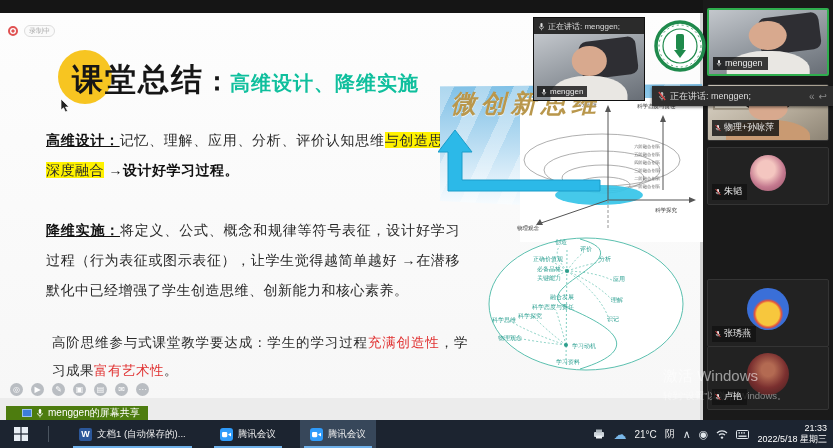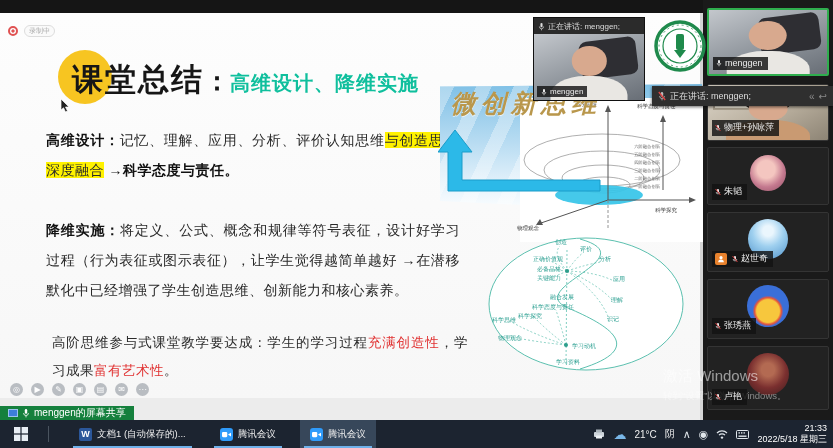--- a/index.html
+++ b/index.html
@@ -19,41 +19,41 @@
   .title-row{position:absolute;left:72px;top:46px;white-space:nowrap;}
   .title-main{font-size:31px;font-weight:900;color:#161616;letter-spacing:2px;}
   .title-colon{font-size:26px;font-weight:900;color:#161616;}
   .title-sub{font-size:20px;font-weight:800;color:#0fbf9d;letter-spacing:1px;}
   .cursor-svg{position:absolute;left:60px;top:86px;}
 
   .para{position:absolute;color:#2a2a2a;font-size:14px;line-height:30px;letter-spacing:.5px;text-align:justify;}
   .p1{left:46px;top:112px;width:412px;}
   .p2{left:46px;top:202px;width:414px;}
   .p3{left:52px;top:316px;width:416px;font-size:13.5px;line-height:28px;}
-  .lead{font-weight:800;color:#111;}
+  .lead{font-weight:800;color:#111;text-decoration:underline;}
   .hl{background:#fff200;}
   .bold-black{font-weight:800;color:#111;}
   .red{color:#e03131;}
 
   
   .ptb{position:absolute;left:10px;top:370px;display:flex;gap:8px;}
   .ptb .pico{width:13px;height:13px;border-radius:50%;background:#b9bdc2;color:#fff;font-size:8px;line-height:13px;text-align:center;overflow:hidden;}
 
   
   .bluepanel{position:absolute;left:440px;top:71px;width:262px;height:130px;
     background:linear-gradient(180deg,#7fc0e6,#b8dcf2 45%,#eef7fd 85%,#ffffff);
     clip-path:polygon(0 2%,100% 0,100% 100%,0 90%);}
   .bluepanel:after{content:"";position:absolute;inset:0;background:repeating-linear-gradient(115deg,rgba(255,255,255,.35) 0 14px,rgba(255,255,255,0) 14px 34px);}
   .gheading{position:absolute;left:451px;top:74px;font-size:25px;font-weight:700;font-style:italic;color:#b9974c;letter-spacing:5px;text-shadow:0 1px 0 rgba(255,255,255,.7);white-space:nowrap;}
   .cone-svg{position:absolute;left:503px;top:83px;}
   .arrow-svg{position:absolute;left:438px;top:117px;}
   .wheel-svg{position:absolute;left:480px;top:217px;}
 
   
-  .sharetag{position:absolute;left:0;top:406px;height:14px;background:#15803d;color:#fff;font-size:10px;display:flex;align-items:center;gap:4px;padding:0 8px 0 8px;z-index:70;white-space:nowrap;}
+  .sharetag{position:absolute;left:6px;top:406px;height:14px;background:#4d7c0f;color:#fff;font-size:10px;display:flex;align-items:center;gap:4px;padding:0 8px 0 16px;z-index:70;white-space:nowrap;}
   .sharetag .win-ico{width:10px;height:8px;background:#3d7edb;border:1px solid #9cc2f0;}
   .watermark{position:absolute;left:663px;top:367px;z-index:50;pointer-events:none;}
   .wm1{font-size:15px;color:rgba(255,255,255,.55);}
   .wm2{font-size:9.5px;color:rgba(255,255,255,.45);margin-top:4px;white-space:nowrap;}
 
   
   .float-win{position:absolute;left:533px;top:17px;width:112px;height:84px;background:#222;z-index:40;border:1px solid #111;}
   .fw-head{height:16px;background:#2b2b2b;color:#ddd;font-size:8px;display:flex;align-items:center;gap:3px;padding:0 4px;white-space:nowrap;}
   .fw-video{position:relative;width:100%;height:66px;overflow:hidden;background:linear-gradient(160deg,#c3c7cc,#8f959c 55%,#686e76);}
   .namechip{position:absolute;left:3px;bottom:3px;background:rgba(15,15,15,.8);color:#eee;font-size:8px;padding:1px 4px;display:flex;align-items:center;gap:3px;white-space:nowrap;}
@@ -112,21 +112,21 @@
 
       <div class="title-circle"></div>
       <div class="title-row">
         <span class="title-main">课堂总结</span><span class="title-colon">：</span><span class="title-sub">高维设计、降维实施</span>
       </div>
       <svg class="cursor-svg" width="10" height="14" viewBox="0 0 10 14">
         <polygon points="1,0 1,11 3.5,8.8 5.5,13 7.5,12 5.5,8 9,8" fill="#222" stroke="#fff" stroke-width="0.7"></polygon>
       </svg>
 
       <div class="para p1">
-        <span class="lead">高维设计：</span><span>记忆、理解、应用、分析、评价认知思维</span><span class="hl">与创造思维深度融合</span><span class="bold-black"> →科学态度与责任。</span>
+        <span class="lead">高维设计：</span><span>记忆、理解、应用、分析、评价认知思维</span><span class="hl">与创造思维深度融合</span><span class="bold-black"> →设计好学习过程。</span>
       </div>
 
       <div class="para p2">
         <span class="lead">降维实施：</span><span>将定义、公式、概念和规律等符号表征，设计好学习过程（行为表征或图示表征），让学生觉得越简单越好 →在潜移默化中已经增强了学生创造思维、创新能力和核心素养。</span>
       </div>
 
       <div class="para p3">
         <span>高阶思维参与式课堂教学要达成：学生的学习过程</span><span class="red">充满创造性</span><span>，学习成果</span><span class="red">富有艺术性</span><span>。</span>
       </div>
 
@@ -337,39 +337,22 @@
       <div class="chip">
         <svg width="6" height="8" viewBox="0 0 10 12">
             <rect x="3.5" y="1" width="3" height="6" rx="1.5" fill="#fff"></rect>
             <path d="M2 6 a3 3.2 0 0 0 6 0" stroke="#fff" stroke-width="1" fill="none"></path>
             <line x1="1" y1="1" x2="9" y2="11" stroke="#e04444" stroke-width="1.6"></line>
           </svg>
         <span>物理+孙咏萍</span>
       </div>
     </div>
 
-    <div class="tile" style="top:212px;height:60px;">
-      <div class="avatar" style="width:40px;height:40px;background:radial-gradient(circle at 50% 30%,#eaf6fd 15%,#9fd0ef 45%,#4f93cc);"></div>
-      <div class="chip">
-        <span class="badge">
-          <svg width="8" height="8" viewBox="0 0 10 10">
-              <circle cx="5" cy="3.4" r="2" fill="#fff"></circle>
-              <path d="M1.5 9 a3.5 3.5 0 0 1 7 0 z" fill="#fff"></path>
-            </svg>
-        </span>
-        <svg width="6" height="8" viewBox="0 0 10 12">
-            <rect x="3.5" y="1" width="3" height="6" rx="1.5" fill="#fff"></rect>
-            <path d="M2 6 a3 3.2 0 0 0 6 0" stroke="#fff" stroke-width="1" fill="none"></path>
-            <line x1="1" y1="1" x2="9" y2="11" stroke="#e04444" stroke-width="1.6"></line>
-          </svg>
-        <span>赵世奇</span>
-      </div>
-    </div>
-
-    <div class="tile" style="top:279px;height:60px;text-align:center;">
+
+    <div class="tile" style="top:279px;height:68px;text-align:center;">
       <div class="avatar" style="width:42px;height:42px;background:radial-gradient(circle at 50% 62%,#f7c73d 34%,#e5533d 40%,#3a6fd8 46%);"></div>
       <div class="chip">
         <svg width="6" height="8" viewBox="0 0 10 12">
             <rect x="3.5" y="1" width="3" height="6" rx="1.5" fill="#fff"></rect>
             <path d="M2 6 a3 3.2 0 0 0 6 0" stroke="#fff" stroke-width="1" fill="none"></path>
             <line x1="1" y1="1" x2="9" y2="11" stroke="#e04444" stroke-width="1.6"></line>
           </svg>
         <span>张琇燕</span>
       </div>
     </div>

